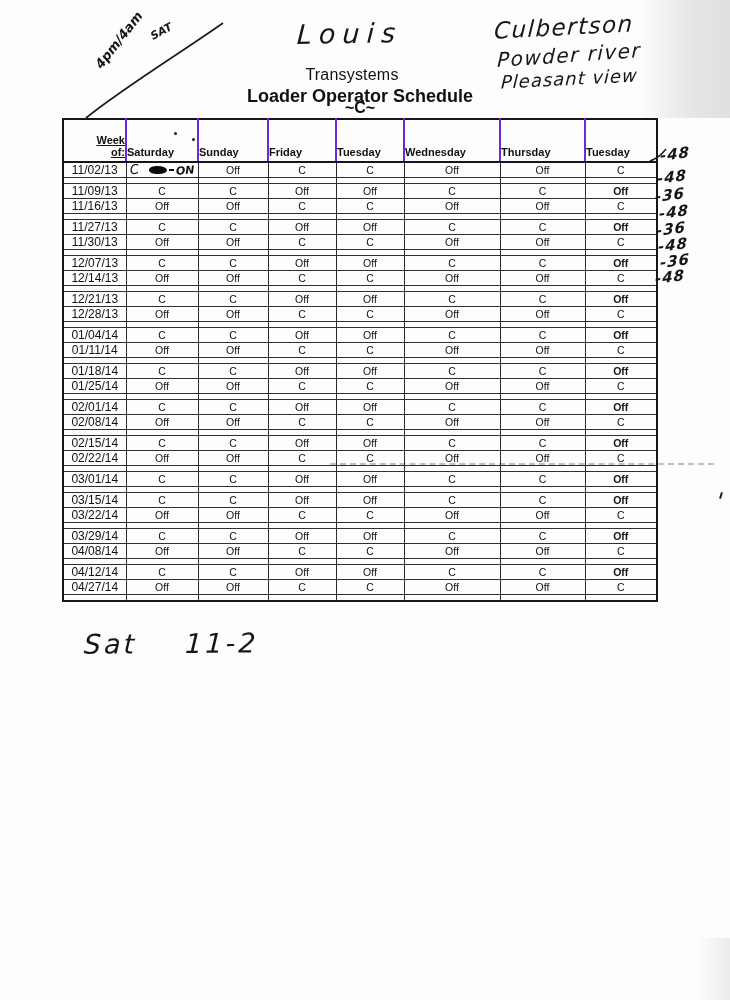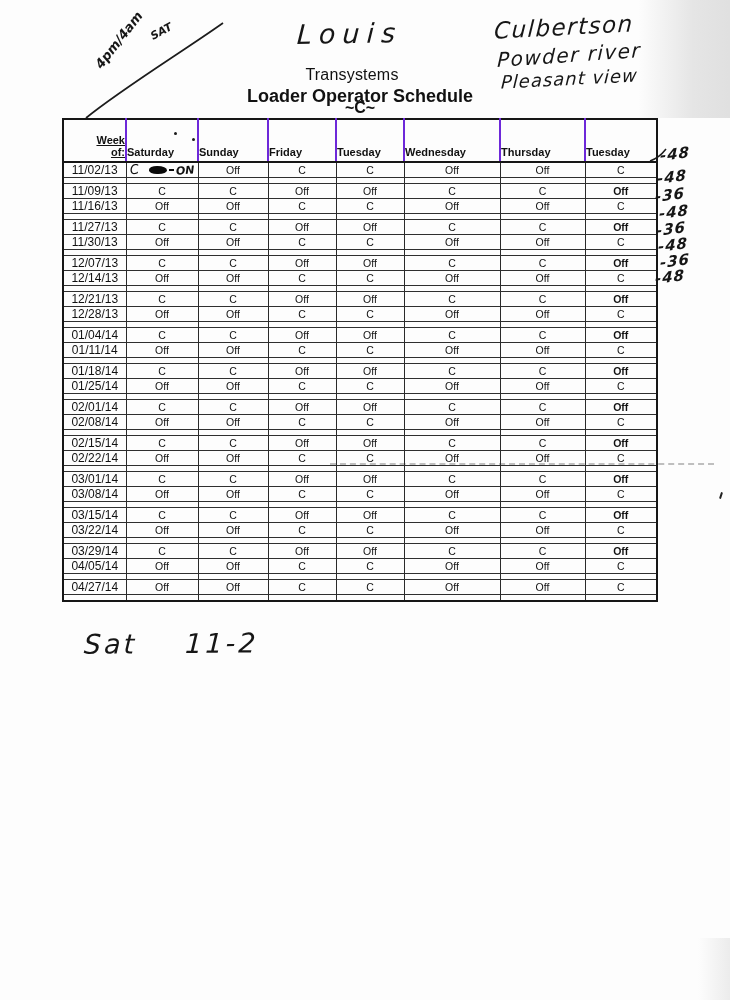--- a/index.html
+++ b/index.html
@@ -379,30 +379,20 @@
         <tr>
           <td class="week">03/01/14</td>
           <td>C</td>
           <td>C</td>
           <td>Off</td>
           <td>Off</td>
           <td>C</td>
           <td>C</td>
           <td class="b">Off</td>
         </tr>
-        <tr>
-          <td class="week">03/08/14</td>
-          <td>Off</td>
-          <td>Off</td>
-          <td>C</td>
-          <td>C</td>
-          <td>Off</td>
-          <td>Off</td>
-          <td>C</td>
-        </tr>
         <tr class="gap">
           <td></td>
           <td></td>
           <td></td>
           <td></td>
           <td></td>
           <td></td>
           <td></td>
           <td></td>
         </tr>
@@ -440,38 +430,48 @@
           <td class="week">03/29/14</td>
           <td>C</td>
           <td>C</td>
           <td>Off</td>
           <td>Off</td>
           <td>C</td>
           <td>C</td>
           <td class="b">Off</td>
         </tr>
         <tr>
-          <td class="week">04/05/14</td>
-          <td>Off</td>
-          <td>Off</td>
-          <td>C</td>
-          <td>C</td>
-          <td>Off</td>
-          <td>Off</td>
-          <td>C</td>
-        </tr>
-        <tr class="gap">
-          <td></td>
-          <td></td>
-          <td></td>
-          <td></td>
-          <td></td>
-          <td></td>
-          <td></td>
-          <td></td>
+          <td class="week">04/08/14</td>
+          <td>Off</td>
+          <td>Off</td>
+          <td>C</td>
+          <td>C</td>
+          <td>Off</td>
+          <td>Off</td>
+          <td>C</td>
+        </tr>
+        <tr class="gap">
+          <td></td>
+          <td></td>
+          <td></td>
+          <td></td>
+          <td></td>
+          <td></td>
+          <td></td>
+          <td></td>
+        </tr>
+        <tr>
+          <td class="week">04/12/14</td>
+          <td>C</td>
+          <td>C</td>
+          <td>Off</td>
+          <td>Off</td>
+          <td>C</td>
+          <td>C</td>
+          <td class="b">Off</td>
         </tr>
         <tr>
           <td class="week">04/27/14</td>
           <td>Off</td>
           <td>Off</td>
           <td>C</td>
           <td>C</td>
           <td>Off</td>
           <td>Off</td>
           <td>C</td>

